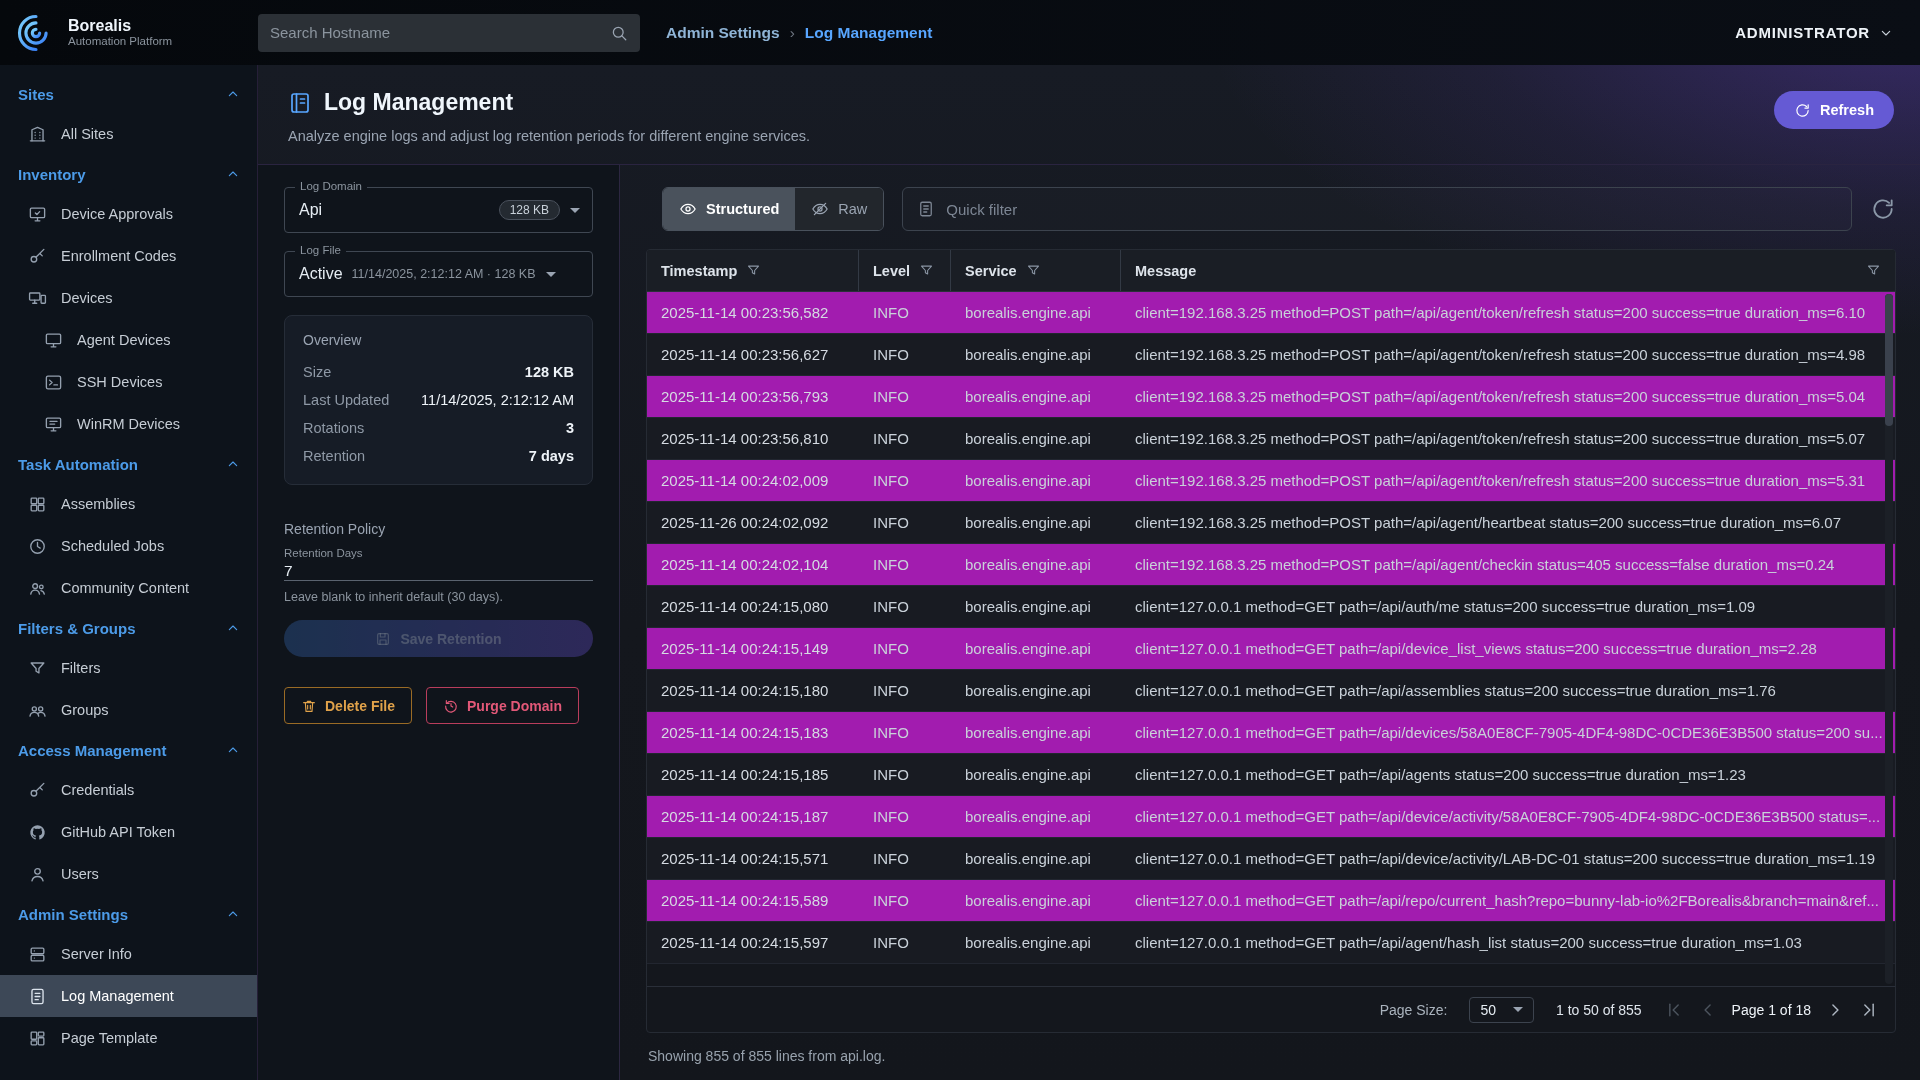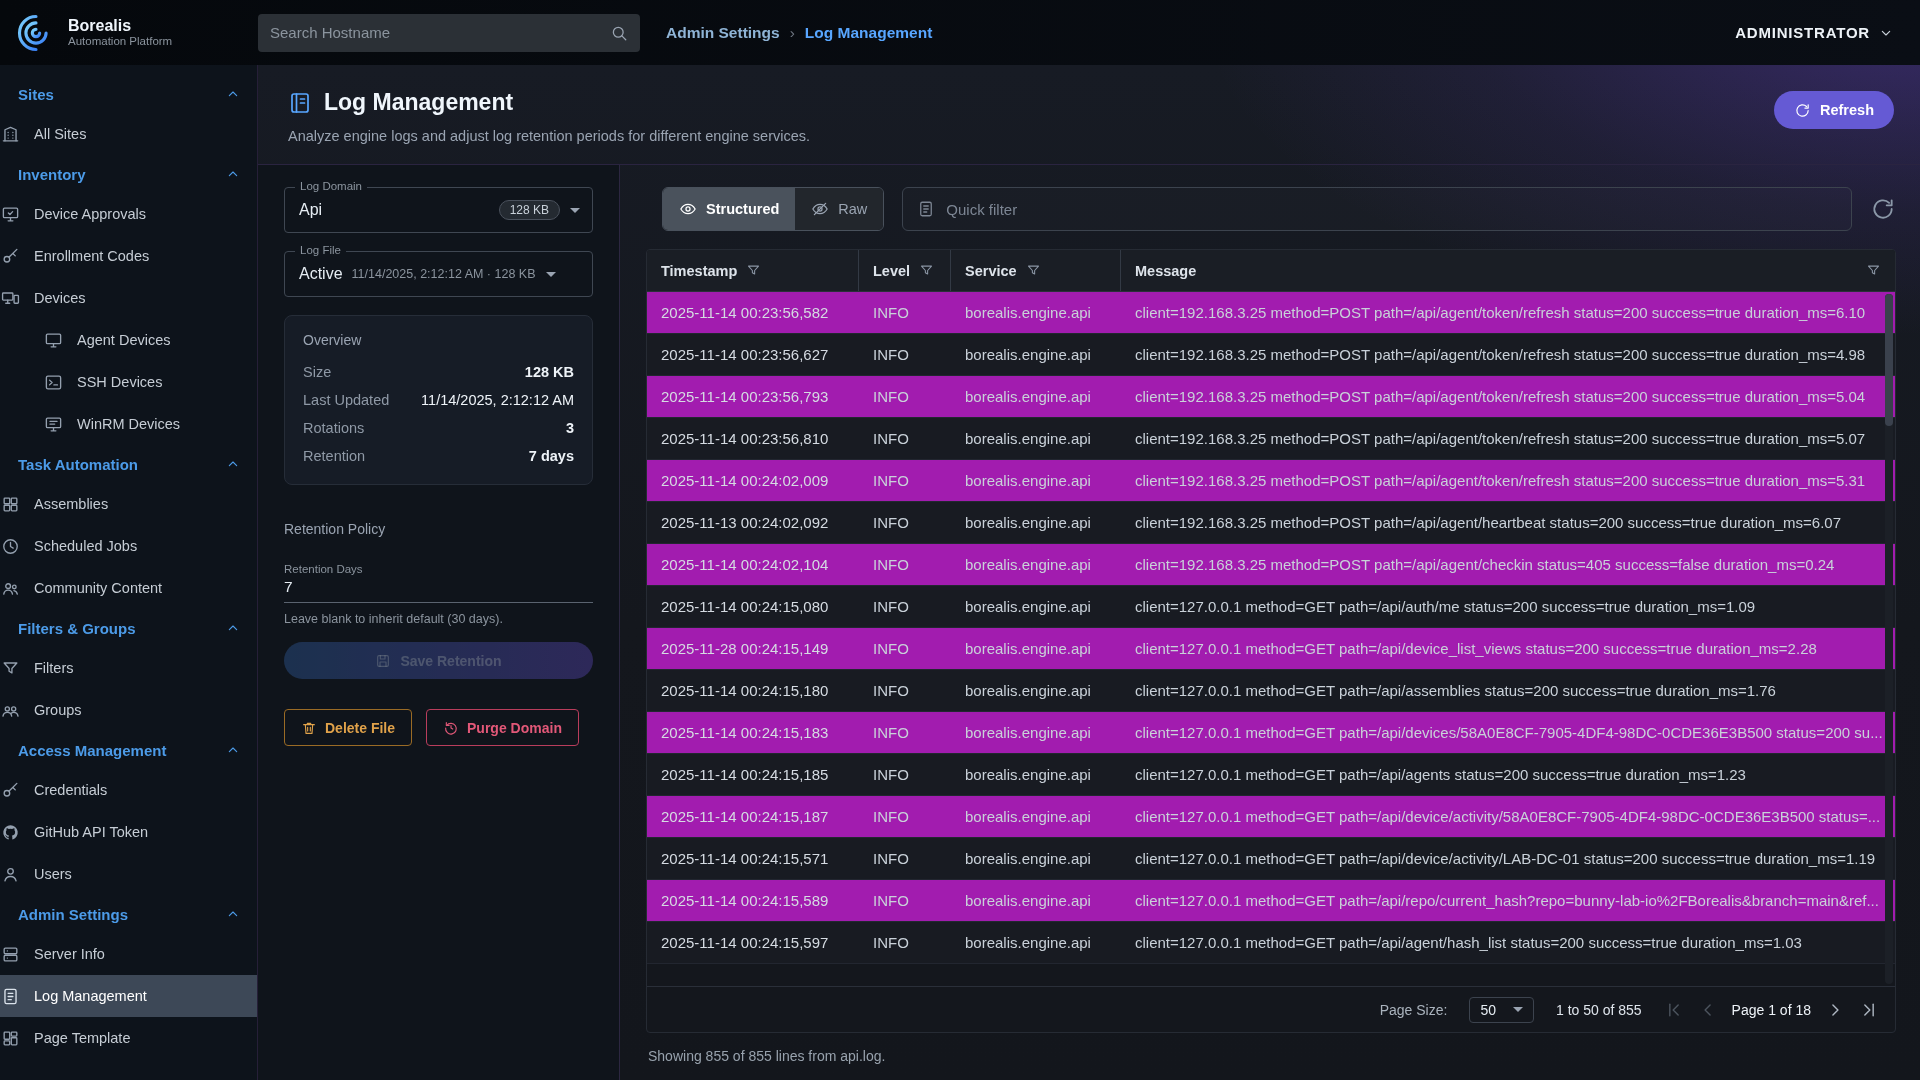--- a/index.html
+++ b/index.html
@@ -34,21 +34,21 @@
 
   
   .app-body { flex:1; display:flex; min-height:0; }
 
   
   .sidebar { width:258px; flex:0 0 258px; background:#0d131b; border-right:1px solid #261f38;
     padding-top:10px; overflow:hidden; }
   .sec-header { display:flex; align-items:center; justify-content:space-between; height:38px;
     padding:0 16px 0 18px; color:#4c9be8; font-weight:bold; font-size:15px; cursor:pointer; }
   .sec-chev { width:16px; height:16px; color:#4c9be8; }
-  .nav-item { display:flex; align-items:center; gap:14px; height:42px; padding:0 1px;
+  .nav-item { display:flex; align-items:center; gap:14px; height:42px; padding:0 28px;
     font-size:14.5px; color:#c6cdd5; cursor:pointer; }
   .nav-item.indent { padding-left:44px; }
   .nav-item.active { background:#3d4857; color:#ffffff; }
   .nav-ic { width:19px; height:19px; color:#94a0af; }
   .nav-item.active .nav-ic { color:#dbe3ec; }
 
   
   .main { flex:1; min-width:0; display:flex; flex-direction:column;
     background:
       radial-gradient(1000px 460px at 100% -60px, rgba(112,70,220,0.38), rgba(112,70,220,0.10) 45%, transparent 72%),
@@ -81,21 +81,21 @@
   .overview-card { background:#161c26; border:1px solid #262d38; border-radius:8px;
     padding:16px 18px 14px; margin-top:6px; }
   .ov-title { color:#9aa4b2; font-size:14px; margin-bottom:10px; }
   .ov-row { display:flex; justify-content:space-between; align-items:baseline; font-size:14.5px;
     padding:6px 0; }
   .ov-label { color:#8f99a6; }
   .ov-value { color:#eef3f8; }
   .ov-value.bold { font-weight:bold; }
   .ret-section { margin-top:36px; }
   .ret-title { color:#9aa4b2; font-size:14px; }
-  .ret-field { margin-top:26px; border-bottom:1px solid #5a636f; padding:0 0 6px; }
+  .ret-field { margin-top:10px; border-bottom:1px solid #5a636f; padding:0 0 0; }
   .ret-small-label { font-size:11.5px; color:#8b949e; }
   .ret-input { display:block; width:100%; background:transparent; border:none; outline:none;
     color:#e6edf3; font-size:15.5px; font-family:inherit; margin-top:3px; }
   .ret-hint { font-size:12.5px; color:#8b949e; margin-top:9px; }
   .save-btn { margin-top:16px; width:100%; height:37px; border:none; border-radius:19px;
     background:linear-gradient(90deg,#27497a,#46398c); opacity:0.55; color:rgba(220,230,240,0.45);
     font-size:14px; font-weight:bold; display:flex; align-items:center; justify-content:center;
     gap:9px; font-family:inherit; cursor:default; }
   .save-btn .icon { width:16px; height:16px; }
   .danger-row { display:flex; gap:14px; margin-top:30px; }
@@ -635,39 +635,39 @@
                   <div class="cell svc">borealis.engine.api</div>
                   <div class="cell msg">client=192.168.3.25 method=POST path=/api/agent/token/refresh status=200 success=true duration_ms=5.07</div>
                 </div>
                 <div class="grid-row">
                   <div class="cell ts">2025-11-14 00:24:02,009</div>
                   <div class="cell lvl">INFO</div>
                   <div class="cell svc">borealis.engine.api</div>
                   <div class="cell msg">client=192.168.3.25 method=POST path=/api/agent/token/refresh status=200 success=true duration_ms=5.31</div>
                 </div>
                 <div class="grid-row">
-                  <div class="cell ts">2025-11-13 00:24:02,092</div>
+                  <div class="cell ts">2025-11-26 00:24:02,092</div>
                   <div class="cell lvl">INFO</div>
                   <div class="cell svc">borealis.engine.api</div>
                   <div class="cell msg">client=192.168.3.25 method=POST path=/api/agent/heartbeat status=200 success=true duration_ms=6.07</div>
                 </div>
                 <div class="grid-row">
                   <div class="cell ts">2025-11-14 00:24:02,104</div>
                   <div class="cell lvl">INFO</div>
                   <div class="cell svc">borealis.engine.api</div>
                   <div class="cell msg">client=192.168.3.25 method=POST path=/api/agent/checkin status=405 success=false duration_ms=0.24</div>
                 </div>
                 <div class="grid-row">
                   <div class="cell ts">2025-11-14 00:24:15,080</div>
                   <div class="cell lvl">INFO</div>
                   <div class="cell svc">borealis.engine.api</div>
                   <div class="cell msg">client=127.0.0.1 method=GET path=/api/auth/me status=200 success=true duration_ms=1.09</div>
                 </div>
                 <div class="grid-row">
-                  <div class="cell ts">2025-11-28 00:24:15,149</div>
+                  <div class="cell ts">2025-11-14 00:24:15,149</div>
                   <div class="cell lvl">INFO</div>
                   <div class="cell svc">borealis.engine.api</div>
                   <div class="cell msg">client=127.0.0.1 method=GET path=/api/device_list_views status=200 success=true duration_ms=2.28</div>
                 </div>
                 <div class="grid-row">
                   <div class="cell ts">2025-11-14 00:24:15,180</div>
                   <div class="cell lvl">INFO</div>
                   <div class="cell svc">borealis.engine.api</div>
                   <div class="cell msg">client=127.0.0.1 method=GET path=/api/assemblies status=200 success=true duration_ms=1.76</div>
                 </div>

